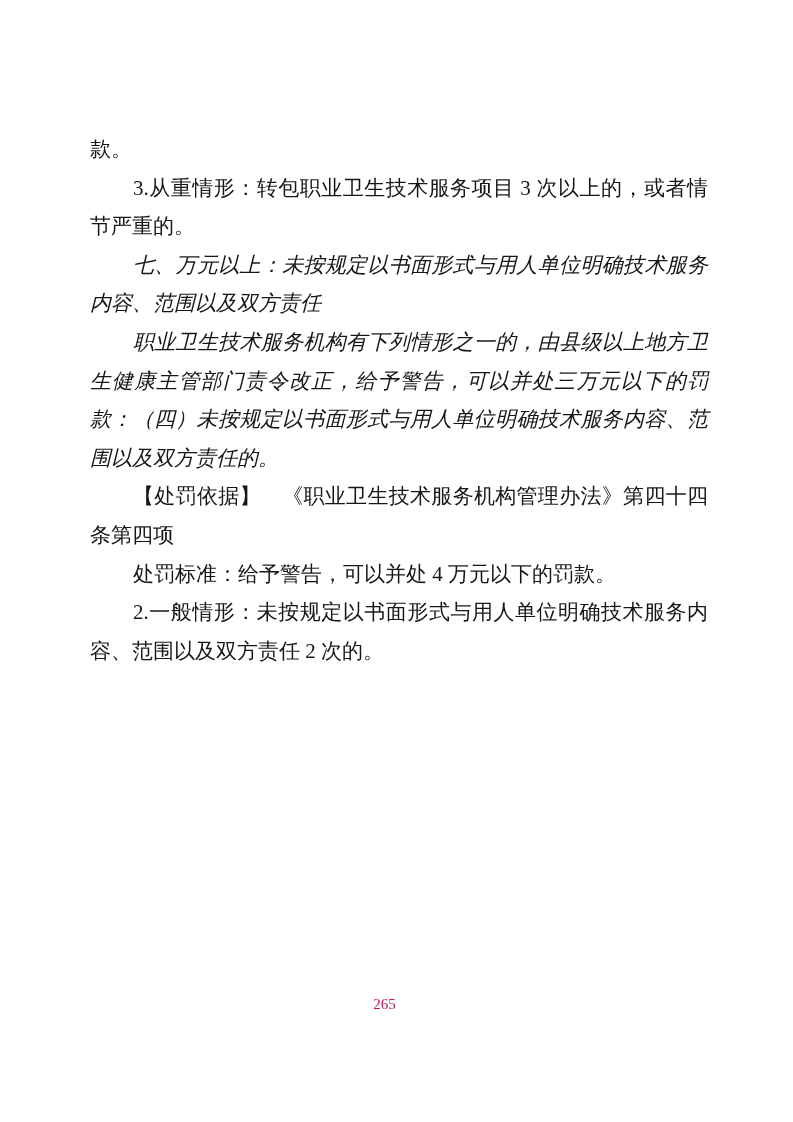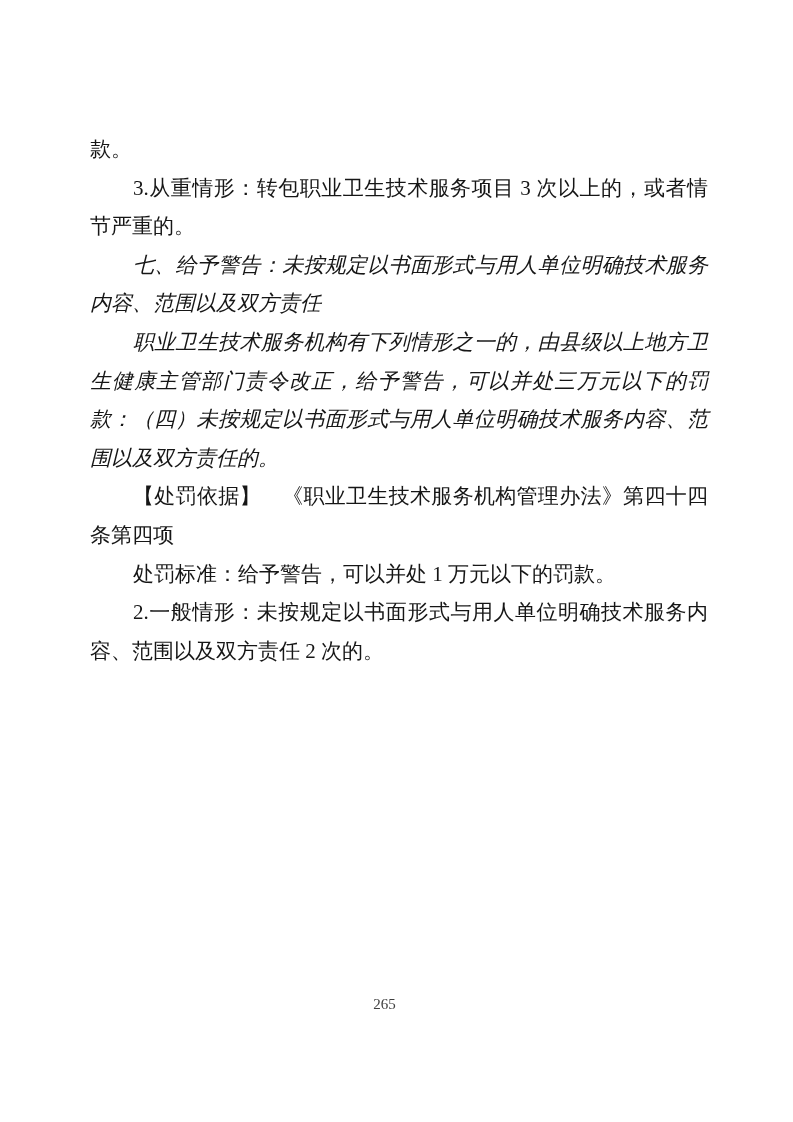--- a/index.html
+++ b/index.html
@@ -37,32 +37,32 @@
   .seg-bold   { font-weight: 400; }
   .seg-kai    { font-style: italic; } 
   .footer {
     position: absolute;
     left: 0;
     top: 994px;
     width: 769px;
     text-align: center;
     font-size: 15px;
     line-height: 20px;
-    color: #404040;
+    color: #be185d;
   }
 </style>
 </head>
 <body>
 
 <div class="page">
   <div class="doc-body" id="doc-body">
       <p class="para"><span class="seg-normal">款。</span></p>
       <p class="para indent"><span class="seg-bold">3.从重情形：</span><span class="seg-normal">转包职业卫生技术服务项目 3 次以上的，或者情节严重的。</span></p>
-      <p class="para indent"><span class="seg-kai">七、给予警告：未按规定以书面形式与用人单位明确技术服务内容、范围以及双方责任</span></p>
+      <p class="para indent"><span class="seg-kai">七、万元以上：未按规定以书面形式与用人单位明确技术服务内容、范围以及双方责任</span></p>
       <p class="para indent"><span class="seg-kai">职业卫生技术服务机构有下列情形之一的，由县级以上地方卫生健康主管部门责令改正，给予警告，可以并处三万元以下的罚款：（四）未按规定以书面形式与用人单位明确技术服务内容、范围以及双方责任的。</span></p>
       <p class="para indent"><span class="seg-bold">【处罚依据】</span><span class="seg-bold">　</span><span class="seg-bold">《职业卫生技术服务机构管理办法》第四十四条第四项</span></p>
-      <p class="para indent"><span class="seg-bold">处罚标准：</span><span class="seg-normal">给予警告，可以并处 1 万元以下的罚款。</span></p>
+      <p class="para indent"><span class="seg-bold">处罚标准：</span><span class="seg-normal">给予警告，可以并处 4 万元以下的罚款。</span></p>
       <p class="para indent"><span class="seg-bold">2.一般情形：</span><span class="seg-normal">未按规定以书面形式与用人单位明确技术服务内容、范围以及双方责任 2 次的。</span></p>
     </div>
   <div class="footer">
     <span>265</span>
   </div>
 </div>
 
 </body></html>

